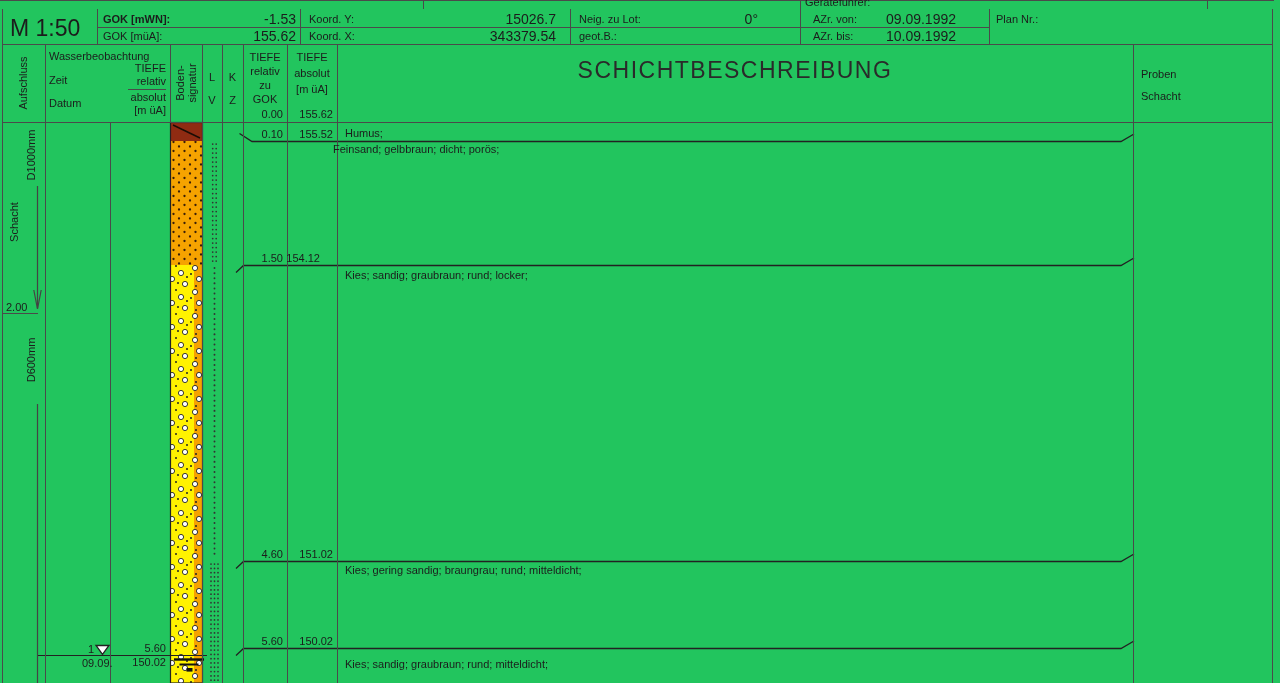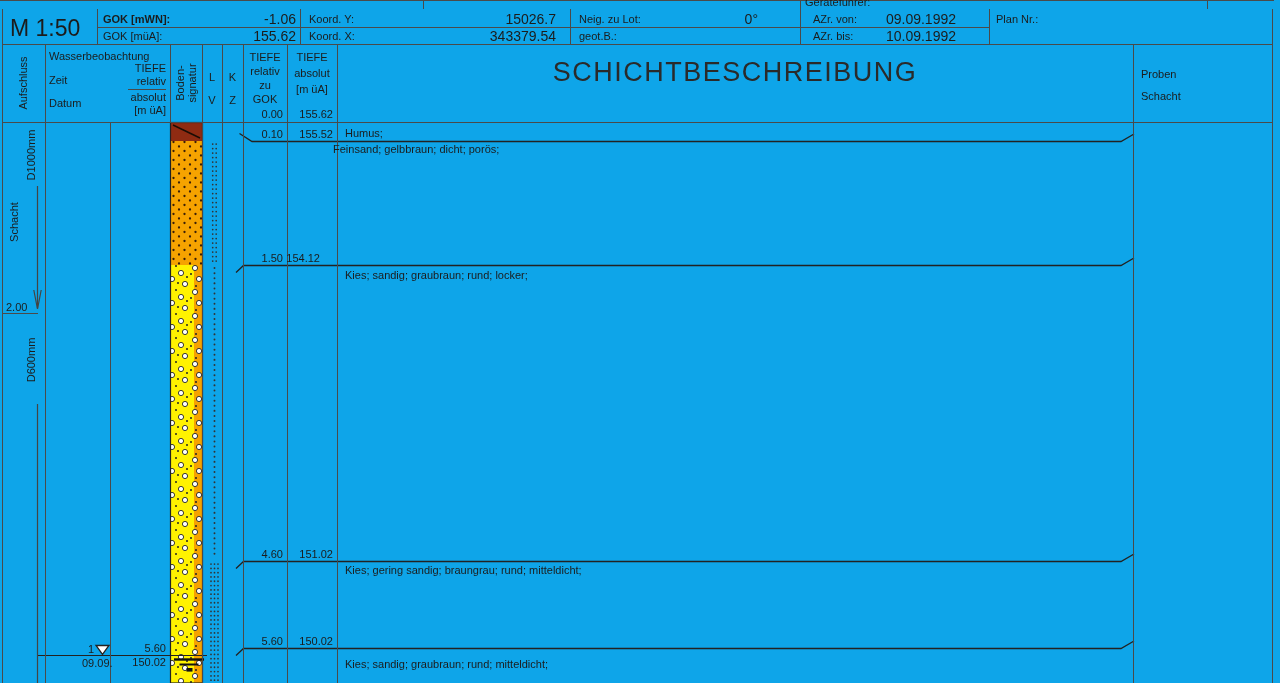--- a/index.html
+++ b/index.html
@@ -1,28 +1,28 @@
 <!DOCTYPE html>
 <html><head>
 <meta charset="utf-8">
 <style>
   html,body{margin:0;padding:0;background:#fff;}
   .sheet{
-    position:relative;width:1280px;height:683px;background:#0ea5e9;overflow:hidden;
+    position:relative;width:1280px;height:683px;background:#22c55e;overflow:hidden;
     font-family:"Liberation Sans","DejaVu Sans",sans-serif;color:#1c1c1c;
   }
   .t{position:absolute;font-size:11px;line-height:1.15;white-space:nowrap;}
   .val{font-size:14px;}
   .ra{text-align:right;}
   .ca{text-align:center;}
   .rot{position:absolute;transform:translate(-50%,-50%) rotate(-90deg);white-space:nowrap;font-size:11px;text-align:center;}
   .hl{position:absolute;height:1.4px;background:#4a4a4a;}
   .vl{position:absolute;width:1.4px;background:#4a4a4a;}
   .dark{background:#222;}
-  .title{font-size:27px;letter-spacing:1.5px;color:#2a2a2a;}
+  .title{font-size:23px;letter-spacing:1.5px;color:#2a2a2a;}
   svg{position:absolute;left:0;top:0;}
 </style>
 </head>
 <body>
 
 <div class="sheet">
 
   <svg width="1280" height="683" viewBox="0 0 1280 683" aria-hidden="true">
     <defs>
       <pattern id="p-sand" width="11" height="9" patternUnits="userSpaceOnUse">
@@ -108,21 +108,21 @@
   <div class="vl" style="left:243px;top:44px;height:639px;"></div>
   <div class="vl" style="left:287px;top:44px;height:639px;"></div>
   <div class="vl" style="left:337px;top:44px;height:639px;"></div>
   <div class="vl" style="left:1133px;top:44px;height:639px;"></div>
   <div class="hl" style="left:128px;top:89px;width:38px;height:1px;"></div>
 
   <div class="t" style="left:805px;top:-4px;">Geräteführer:</div>
   <div class="t" style="left:10px;top:15px;font-size:23px;">M 1:50</div>
 
   <div class="t" style="left:103px;top:13px;font-weight:bold;">GOK [mWN]:</div>
-  <div class="t val ra" style="left:190px;top:11px;width:106px;">-1.06</div>
+  <div class="t val ra" style="left:190px;top:11px;width:106px;">-1.53</div>
   <div class="t" style="left:103px;top:30px;">GOK [müA]:</div>
   <div class="t val ra" style="left:190px;top:28px;width:106px;">155.62</div>
 
   <div class="t" style="left:309px;top:13px;">Koord. Y:</div>
   <div class="t val ra" style="left:420px;top:11px;width:136px;">15026.7</div>
   <div class="t" style="left:309px;top:30px;">Koord. X:</div>
   <div class="t val ra" style="left:420px;top:28px;width:136px;">343379.54</div>
 
   <div class="t" style="left:579px;top:13px;">Neig. zu Lot:</div>
   <div class="t val ra" style="left:640px;top:11px;width:118px;">0°</div>

